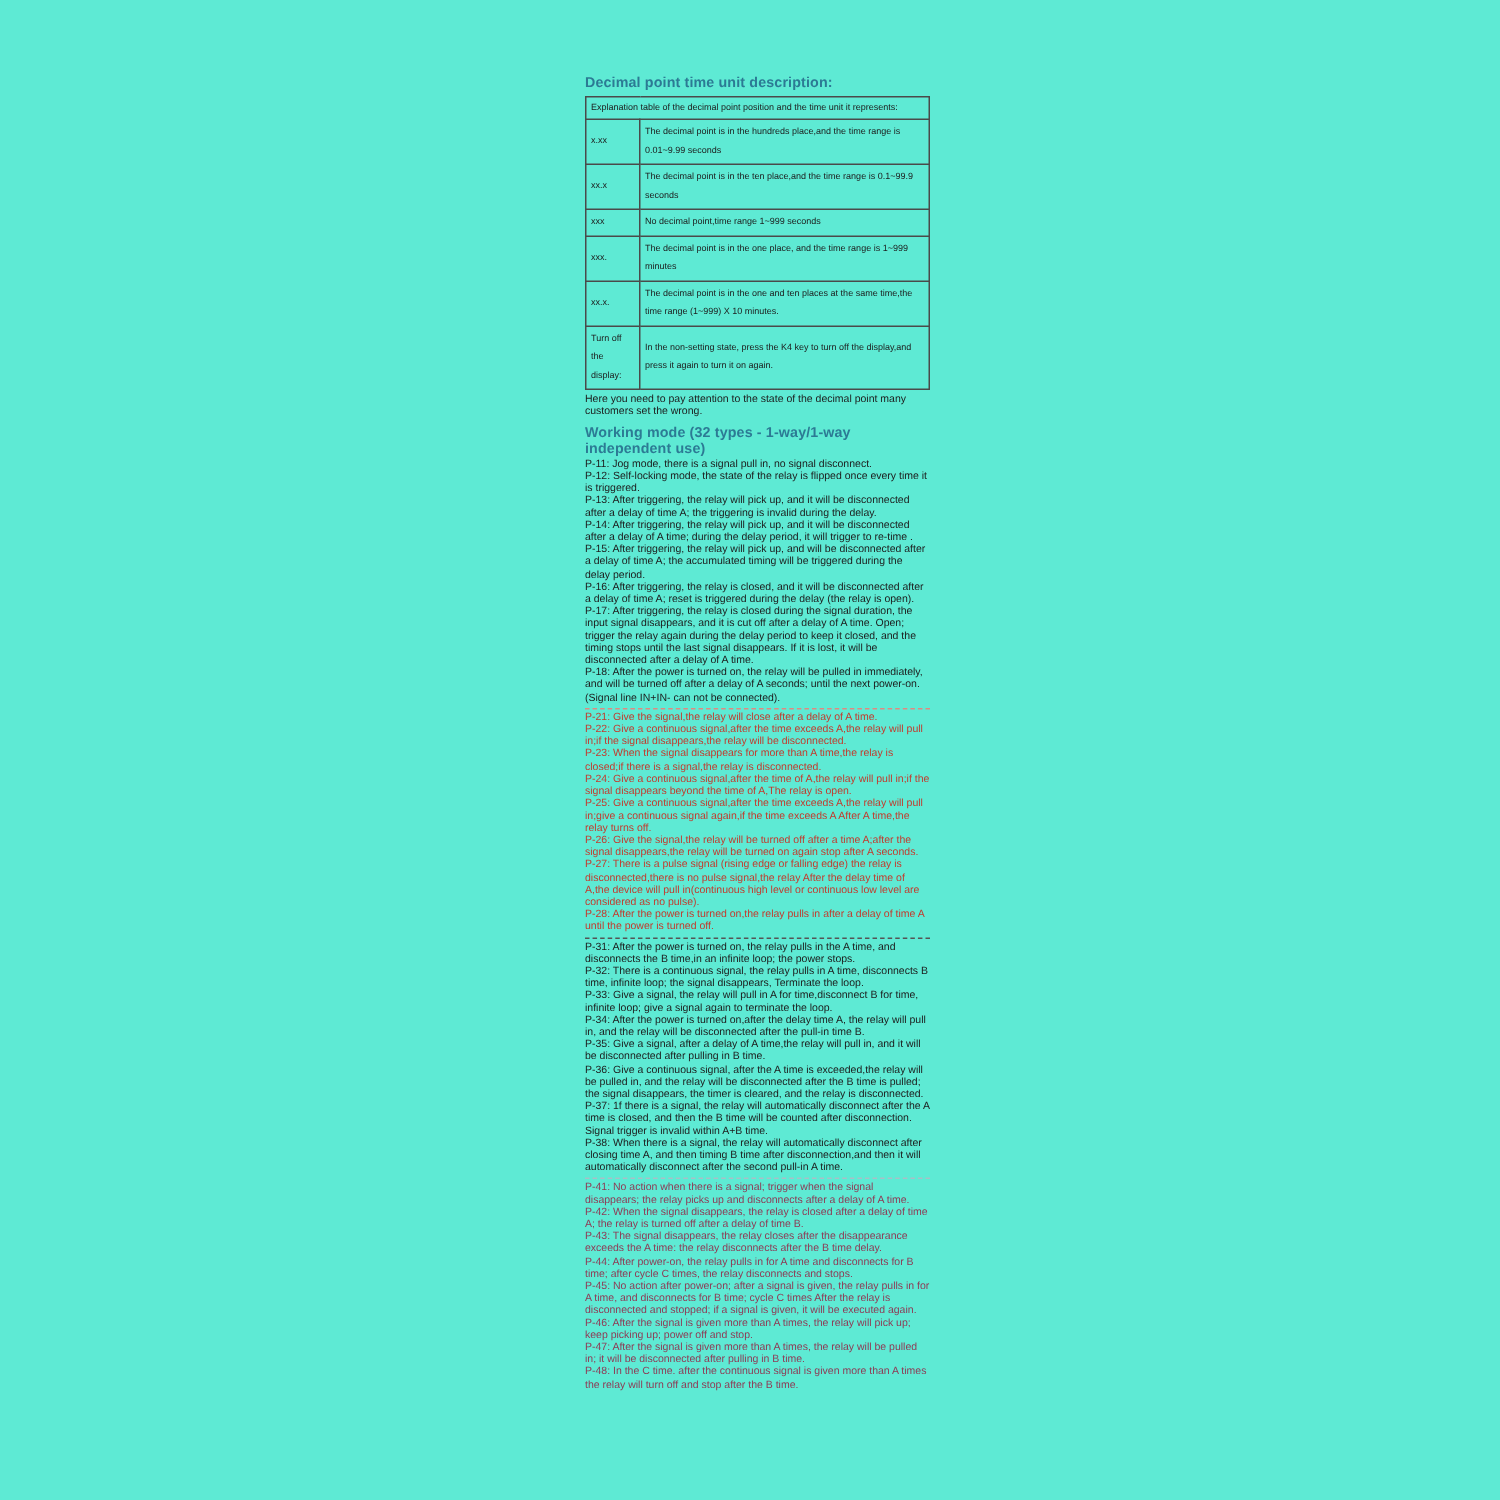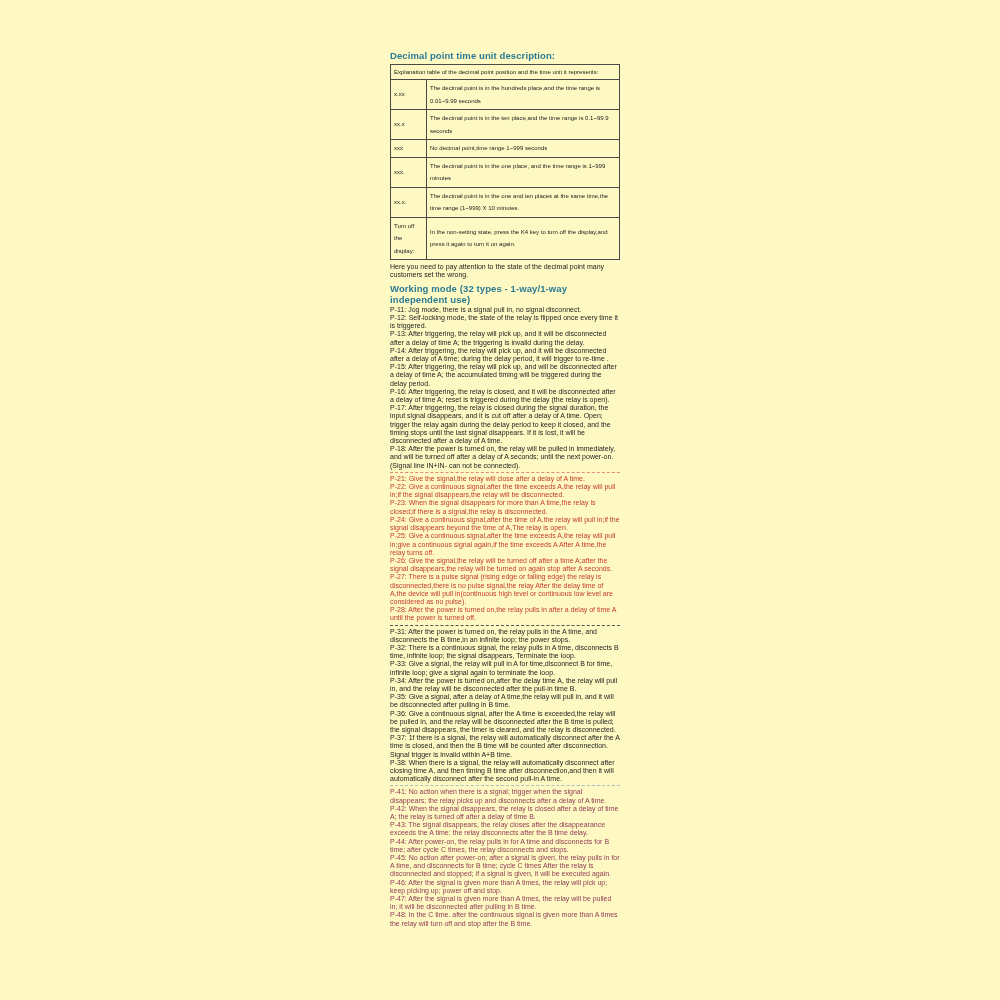--- a/index.html
+++ b/index.html
@@ -4,21 +4,21 @@
 <style>
   * { box-sizing: border-box; }
   html,body { margin:0; padding:0; background:#ffffff; }
   body {
     width:1000px; height:1000px;
     font-family:"Liberation Sans", sans-serif;
     -webkit-font-smoothing:antialiased;
   }
   .canvas {
     position:relative; width:1000px; height:1000px;
-    background:#fef9c3; overflow:hidden;
+    background:#5eead4; overflow:hidden;
   }
   .content {
     position:absolute; left:390px; top:50px; width:230px;
     color:#1c1c1c;
   }
   h2.sec-title {
     font-size:9.5px; line-height:11px; font-weight:bold;
     color:#2c7a94; margin:0 0 3px 0; letter-spacing:0.1px;
   }
   h2.sec-title.modes { margin:2px 0 1px 0; }

